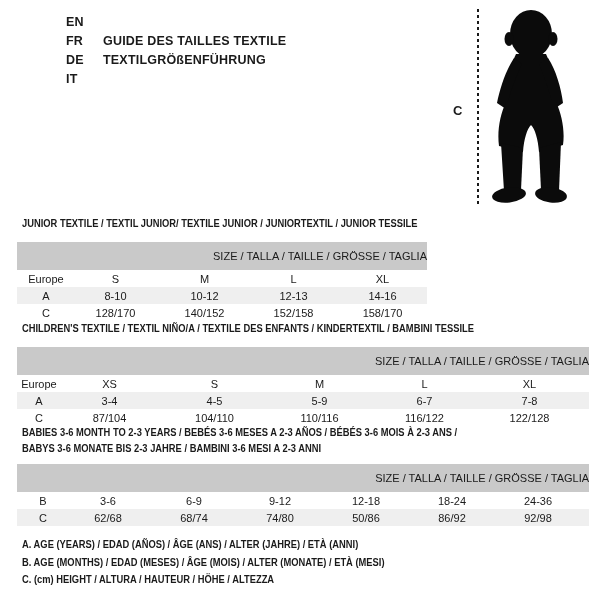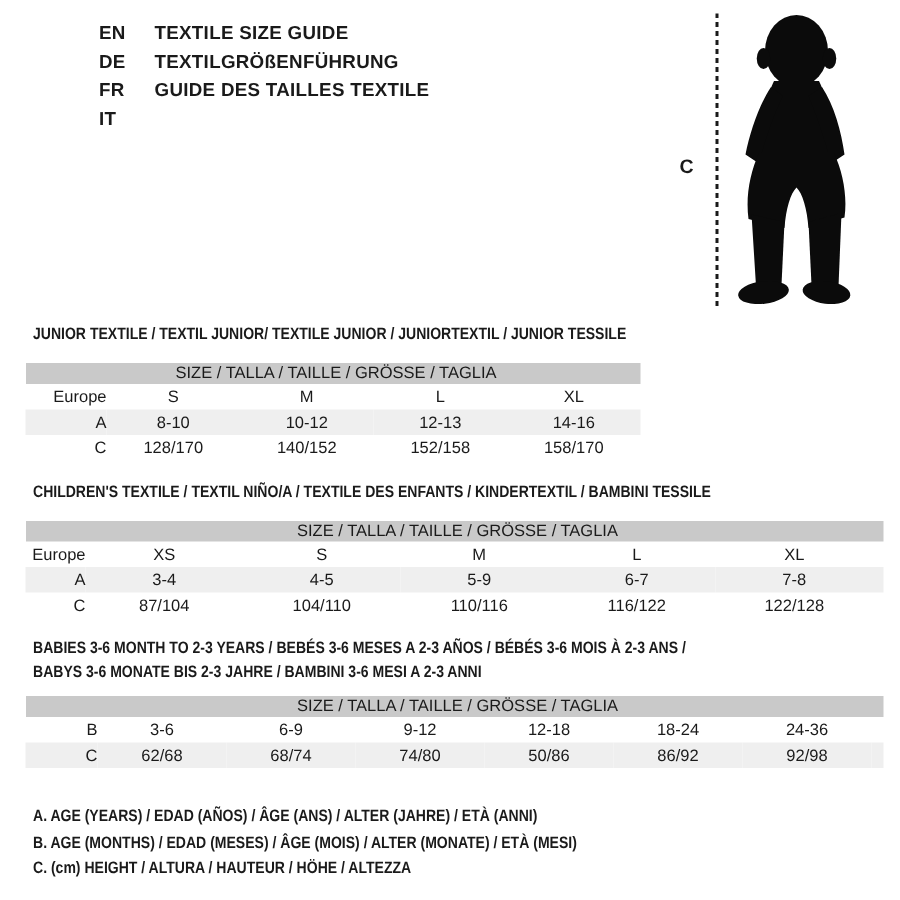--- a/index.html
+++ b/index.html
@@ -36,47 +36,46 @@
   #title-junior{top:216px;}
   #title-children{top:321px;}
   #title-babies{top:424px;line-height:16px;}
 
   
   table{position:absolute;left:17px;border-collapse:collapse;table-layout:fixed;}
   #tbl-junior{top:242px;width:410px;}
   #tbl-children{top:347px;width:572px;}
   #tbl-babies{top:464px;width:572px;}
   th.size-bar{
-    background:#c9c9c9;height:14px;
-    font-weight:400;font-size:11px;text-align:center;
+    background:#c9c9c9;height:28px;
+    font-weight:400;font-size:11px;text-align:right;
     padding:0 0 0 4px;white-space:nowrap;overflow:hidden;margin-left:20px;
   }
   td{height:17px;padding:0;font-size:11px;text-align:center;white-space:nowrap;overflow:visible;}
-  td.lbl{text-align:right;padding-left:4px;}
+  td.lbl{text-align:center;padding-left:4px;}
   tr.alt{background:#efefef;}
 
   
   .notes{position:absolute;left:22px;top:536px;transform:scaleX(0.85);transform-origin:0 0;}
   .note-line{font-weight:700;font-size:11px;height:17.5px;line-height:17.5px;white-space:nowrap;}
 </style>
 </head>
 <body>
 
 <div class="lang-list">
   <div class="lang-row">
     <span class="lang-code">EN</span>
-    <span class="lang-title">TEXTILE SIZE GUIDE</span>
+  </div>
+  <div class="lang-row">
+    <span class="lang-code">FR</span>
+    <span class="lang-title">GUIDE DES TAILLES TEXTILE</span>
   </div>
   <div class="lang-row">
     <span class="lang-code">DE</span>
     <span class="lang-title">TEXTILGRÖßENFÜHRUNG</span>
-  </div>
-  <div class="lang-row">
-    <span class="lang-code">FR</span>
-    <span class="lang-title">GUIDE DES TAILLES TEXTILE</span>
   </div>
   <div class="lang-row">
     <span class="lang-code">IT</span>
   </div>
 </div>
 
 <div class="figure-area">
   <span class="height-label">C</span>
   <div class="dotted-line"></div>
   <svg class="baby-svg" viewBox="0 0 92 198" xmlns="http://www.w3.org/2000/svg" aria-hidden="true">

